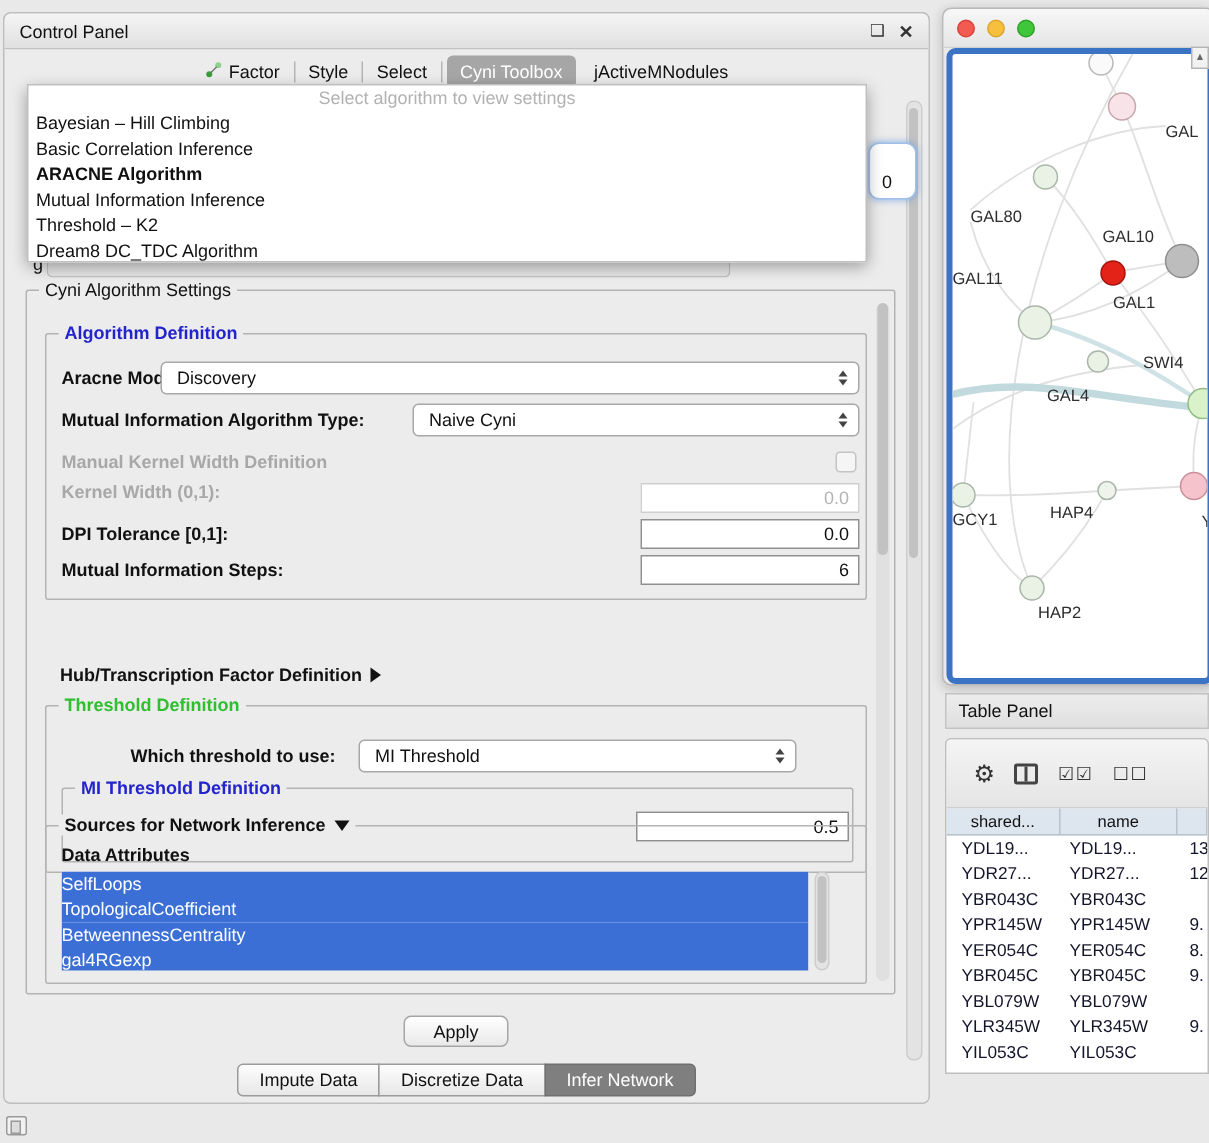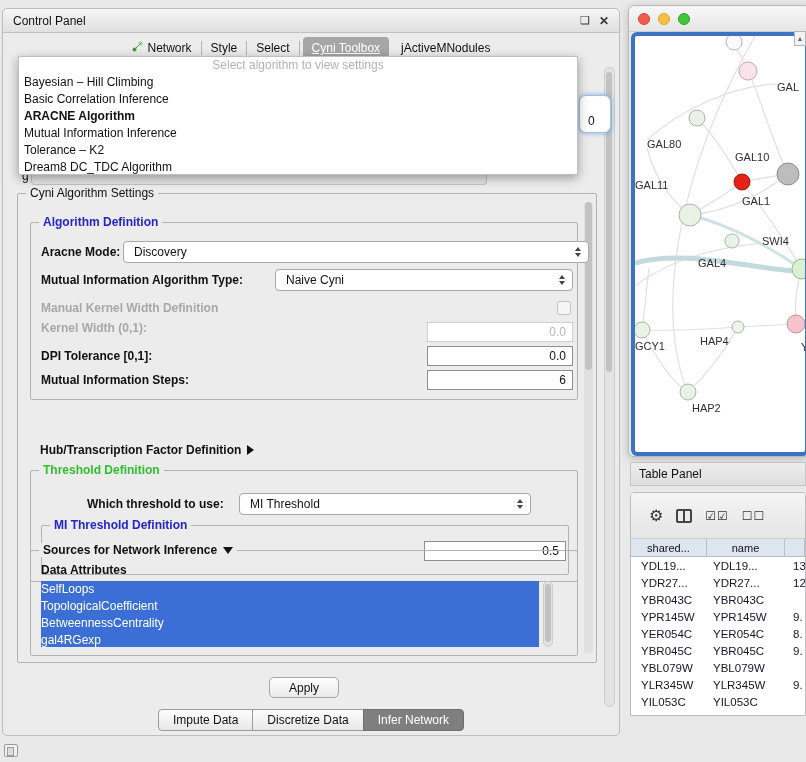--- a/index.html
+++ b/index.html
@@ -11,21 +11,21 @@
             background:#ececec; border:1px solid #bdbdbd; border-radius:5px; }
   .cpanel-titlebar { height:24px; background:linear-gradient(#f5f5f5,#e0e0e0);
             border-bottom:1px solid #c2c2c2; border-radius:5px 5px 0 0;
             display:flex; align-items:center; padding:0 10px; }
   .titlebar-icons { margin-left:auto; display:flex; gap:9px; color:#333; }
   .float-icon { font-size:11px; cursor:default; }
   .close-icon { font-weight:bold; font-size:12px; cursor:default; }
 
   .tabbar { height:30px; display:flex; align-items:center; justify-content:center; }
   .tab { padding:4px 9px; display:flex; align-items:center; gap:5px; white-space:nowrap; }
-  .tab.active { background:var(--active-tab,#a6a6a6); color:#fff; border-radius:4px; margin:0 3px;text-decoration:underline; }
+  .tab.active { background:var(--active-tab,#a6a6a6); color:#fff; border-radius:4px; margin:0 3px; }
   .tabsep { width:1px; height:14px; background:#b5b5b5; }
 
   
   .algo-popup { position:absolute; left:18px; top:56px; width:560px; height:119px;
             background:#fff; border:1px solid #c0c0c0; box-shadow:0 3px 10px rgba(0,0,0,.35);
             z-index:30; }
   .algo-head { height:17px; line-height:17px; text-align:center; color:#b2b2b2; }
   .algo-item { height:17px; line-height:17px; padding-left:5px; }
   .algo-item.sel { font-weight:bold; }
 
@@ -146,21 +146,21 @@
 
     <div class="tabbar">
       <span class="tab">
         <span>
           <svg width="11" height="11">
               <circle cx="2.5" cy="8.5" r="2" fill="#3a9d3a"></circle>
               <circle cx="8.5" cy="2.5" r="2" fill="#8fd08f"></circle>
               <path d="M3.5 7.5 L7.5 3.5" stroke="#777" stroke-width="1" fill="none"></path>
             </svg>
         </span>
-        <span>Network</span>
+        <span>Factor</span>
       </span>
       <span class="tabsep"></span>
       <span class="tab">Style</span>
       <span class="tabsep"></span>
       <span class="tab">Select</span>
       <span class="tabsep"></span>
       <span class="tab active">Cyni Toolbox</span>
       <span class="tab">jActiveMNodules</span>
     </div>
 
@@ -178,21 +178,21 @@
       <span class="ttitle">Cyni Algorithm Settings</span>
 
       <div class="vscroll" style="right:3px; top:8px; width:9px; height:452px; border:none; background:#e0e0e0;">
         <div class="vthumb" style="top:0; height:168px; left:1px; width:7px;"></div>
       </div>
 
       <div class="tgroup" style="left:12px; top:28px; width:548px; height:178px;">
         <span class="ttitle bold blue">Algorithm Definition</span>
 
         <span class="flabel" style="left:10px; top:22px;">Aracne Mode:</span>
-        <div class="combo" style="left:92px; top:18px; width:466px;gap:27px;">
+        <div class="combo" style="left:76px; top:18px; width:466px;gap:27px;">
           <span>Discovery</span>
           <span class="arrows">
               <i class="up"></i>
               <i class="down"></i>
             </span>
         </div>
 
         <span class="flabel" style="left:10px; top:50px;">Mutual Information Algorithm Type:</span>
         <div class="combo" style="left:244px; top:46px; width:298px;">
           <span>Naive Cyni</span>
@@ -275,21 +275,21 @@
       <span class="seg active">Infer Network</span>
     </div>
   </section>
 
   <div class="algo-popup">
     <div class="algo-head">Select algorithm to view settings</div>
   <div class="algo-item">Bayesian – Hill Climbing</div>
       <div class="algo-item">Basic Correlation Inference</div>
       <div class="algo-item sel">ARACNE Algorithm</div>
       <div class="algo-item">Mutual Information Inference</div>
-      <div class="algo-item">Tolerance – K2</div>
+      <div class="algo-item">Threshold – K2</div>
       <div class="algo-item">Dream8 DC_TDC Algorithm</div>
     </div>
 
   <section class="netwin">
     <div class="netwin-titlebar">
       <span class="light red"></span>
       <span class="light yellow"></span>
       <span class="light green"></span>
     </div>
     <div class="net-frame">

